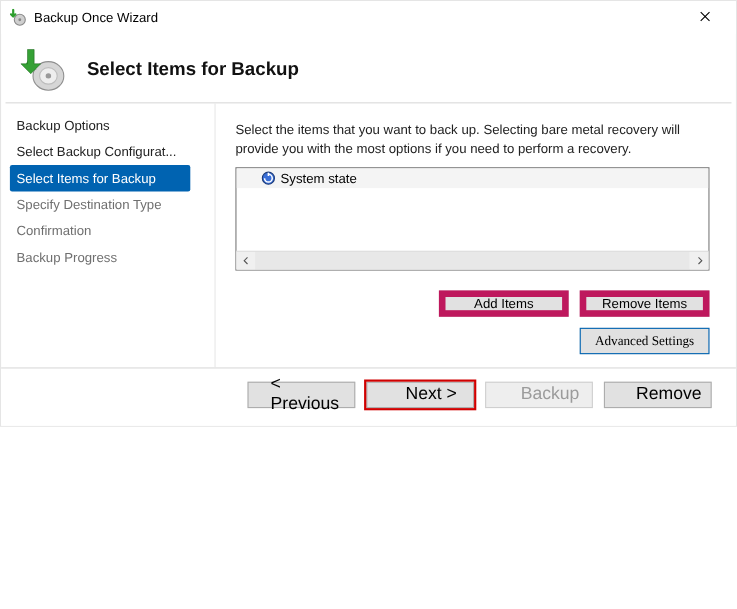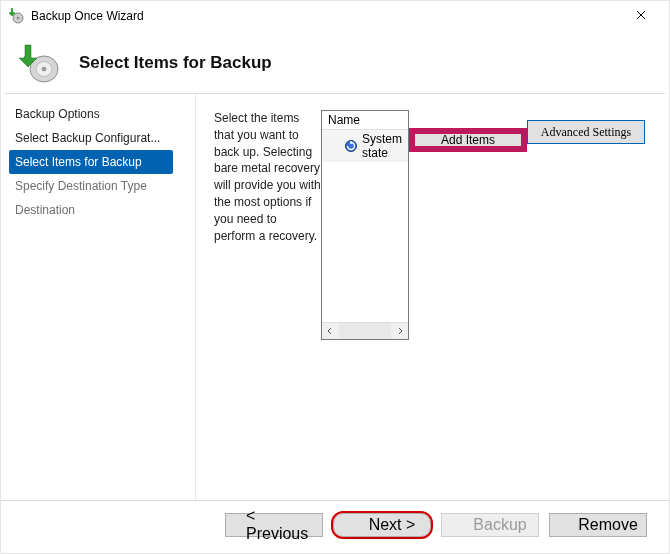--- a/index.html
+++ b/index.html
@@ -8,21 +8,21 @@
     font-family: "Segoe UI", Tahoma, sans-serif;
     font-size: 12px;
     color: #000;
     background: #fff;
     width: 670px;
     height: 554px;
     overflow: hidden;
   }
   .window {
     width: 670px;
-    height: 554px;
+    height: 388px;
     background: #fff;
     position: relative;
     display: flex;
     flex-direction: column;
     border: 1px solid #e5e5e5;
   }
   .titlebar {
     height: 30px;
     display: flex;
     align-items: center;
@@ -87,21 +87,21 @@
     background: #0063b1;
     color: #fff;
   }
   .step.dim {
     color: #6f6f6f;
   }
   .main {
     flex: 1;
     padding: 16px 24px 12px 18px;
     display: flex;
-    flex-direction: row;
+    flex-direction: column;
     min-width: 0;
   }
   .instruction {
     font-size: 12px;
     color: #222;
     line-height: 1.4;
     margin-bottom: 8px;
   }
   .listbox {
     border: 1px solid #7a7a7a;
@@ -197,21 +197,20 @@
   }
   .fbtn.disabled {
     color: #9b9b9b;
     background: #eee;
     border-color: #cfcfcf;
     text-align: center;
   }
   .fbtn.primary {
     outline: 2px solid #d00000;
     outline-offset: 0;
-    border-radius: 10px;
   }
 </style>
 </head>
 <body>
 
 <div class="window">
 
   <div class="titlebar">
     <span class="title-icon">
       <svg width="16" height="16" viewBox="0 0 16 16">
@@ -243,28 +242,28 @@
 
   <div class="divider"></div>
 
   <div class="body">
 
     <div class="sidebar" id="steps-sidebar">
         <div class="step">Backup Options</div>
         <div class="step">Select Backup Configurat...</div>
         <div class="step active">Select Items for Backup</div>
         <div class="step dim">Specify Destination Type</div>
-        <div class="step dim">Destination</div>
+        <div class="step dim">Confirmation</div>
+        <div class="step dim">Backup Progress</div>
       </div>
 
     <div class="main">
       <div class="instruction">Select the items that you want to back up. Selecting bare metal recovery will provide you with the most options if you need to perform a recovery.</div>
 
       <div class="listbox">
-        <div class="listbox-header">Name</div>
         <div class="listbox-rows" id="list-rows">
             <div class="list-row stripe">
               <span class="list-icon">
                 <svg width="14" height="14" viewBox="0 0 14 14">
                   <circle cx="7" cy="7" r="5.5" fill="#3a6fd8" stroke="#1d3c7a"></circle>
                   <path d="M7 3.5 A3.5 3.5 0 1 1 3.5 7" fill="none" stroke="#fff" stroke-width="1.4"></path>
                   <path d="M7 2 L7 5" stroke="#fff" stroke-width="1.4"></path>
                 </svg>
               </span>
               <span>System state</span>
@@ -280,20 +279,21 @@
           <div class="scroll-btn">
             <svg width="8" height="8" viewBox="0 0 8 8">
                 <path d="M3 1 L6 4 L3 7" fill="none" stroke="#555" stroke-width="1"></path>
               </svg>
           </div>
         </div>
       </div>
 
       <div class="btn-row">
         <div class="btn">Add Items</div>
+        <div class="btn">Remove Items</div>
       </div>
       <div class="btn-row" style="margin-top:10px;">
         <div class="btn adv">Advanced Settings</div>
       </div>
 
     </div>
   </div>
 
   <div class="footer">
     <div class="fbtn">&lt; Previous</div>

